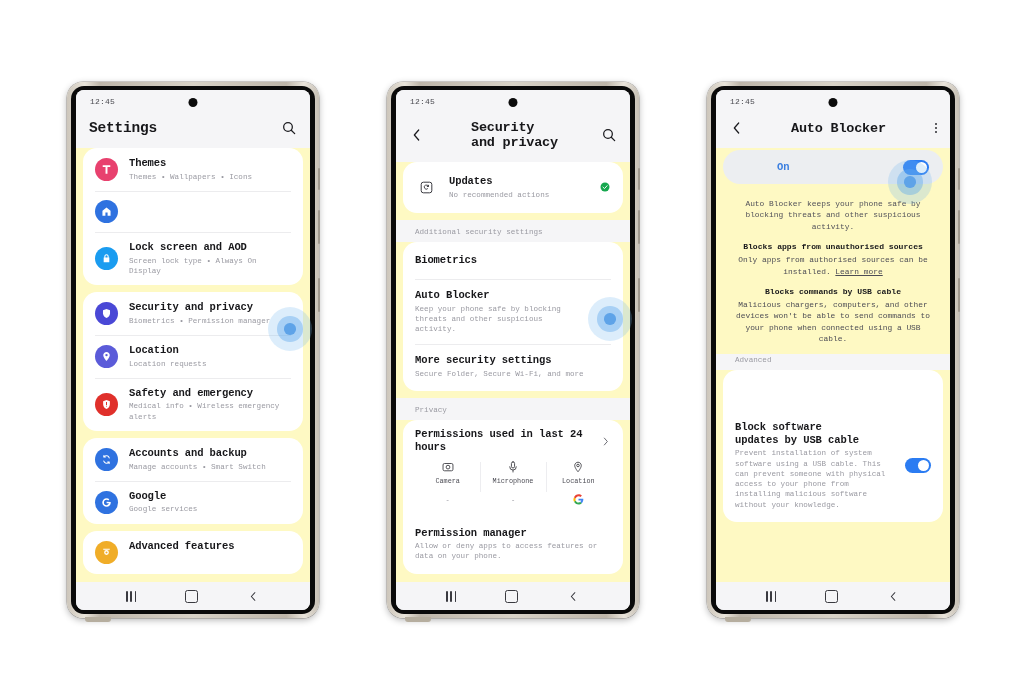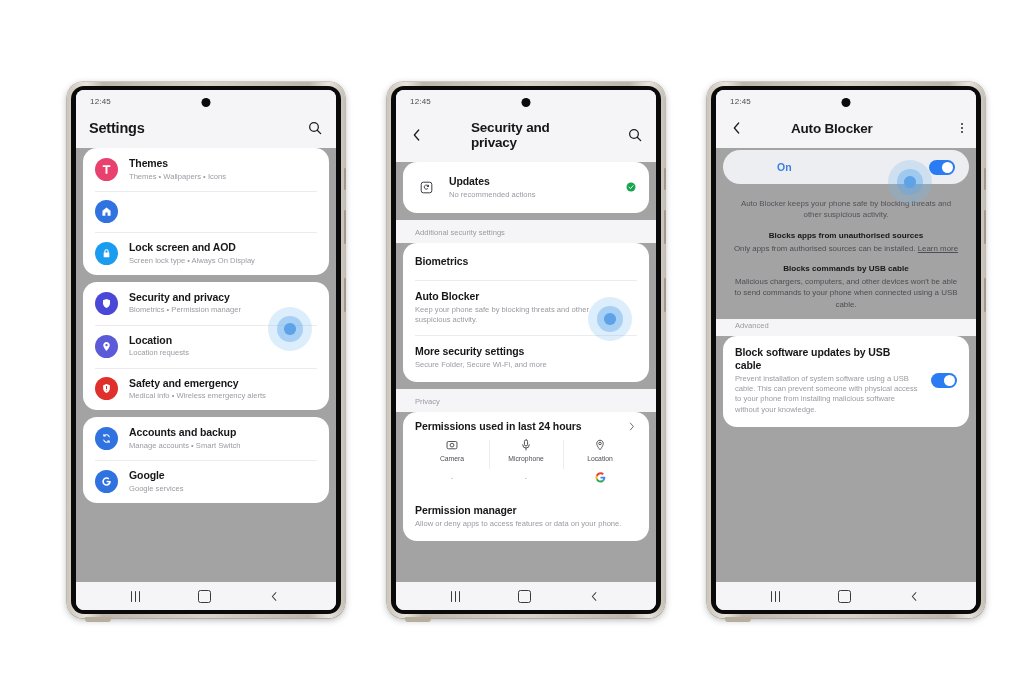--- a/index.html
+++ b/index.html
@@ -4,21 +4,21 @@
 <style>
   html,body{margin:0;padding:0;}
   body{
     width:1024px;height:683px;background:#ffffff;
     font-family:"Liberation Sans","DejaVu Sans",sans-serif;
     overflow:hidden;position:relative;
   }
   .stage{position:relative;width:1024px;height:683px;}
 
   
-  .phone{position:absolute;top:82px;width:278px;height:536px;}
+  .phone{position:absolute;top:82px;width:252px;height:536px;font-family:Liberation Mono, monospace;}
   .phone.p1{left:67px;}
   .phone.p2{left:387px;}
   .phone.p3{left:707px;}
 
   .frame-outer{
     position:absolute;inset:0;border-radius:16px;
     background:linear-gradient(90deg,#cdc6bb 0%,#e9e4da 7%,#bdb5a9 13%,#d8d2c7 50%,#bdb5a9 87%,#eae5dc 94%,#c6bfb4 100%);
     box-shadow:0 2px 7px rgba(0,0,0,0.30),0 0 0 0.5px rgba(120,112,100,0.55);
   }
   .frame-bezel{
@@ -49,21 +49,21 @@
   }
 
   
   .appbar{flex:0 0 auto;background:#f5f5f7;display:flex;align-items:center;padding:8px 13px 12px 13px;gap:40px;}
   .appbar .back{width:16px;height:16px;flex:0 0 16px;margin-right:6px;}
   .appbar .title{font-size:13.5px;font-weight:700;color:#17171a;letter-spacing:-.2px;flex:1;}
   .appbar.big .title{font-size:14.5px;}
   .appbar .act{width:16px;height:16px;flex:0 0 16px;}
 
   
-  .scroll{flex:1;overflow:hidden;background:#a3a3a3;}
+  .scroll{flex:1;overflow:hidden;background:#fef9c3;}
   .card{background:#ffffff;border-radius:14px;margin:0 7px 7px 7px;overflow:hidden;}
   .card.flush-top{margin-top:0;}
   .row{display:flex;align-items:center;padding:9px 12px;position:relative;}
   .row + .row::before{
     content:"";position:absolute;left:12px;right:12px;top:0;height:1px;background:#ececee;
   }
   .ic{width:23px;height:23px;border-radius:50%;flex:0 0 23px;margin-right:11px;
       display:flex;align-items:center;justify-content:center;}
   .ic svg{display:block;}
   .txt{flex:1;min-width:0;}
@@ -229,20 +229,34 @@
                   <path d="M12.2 10.6v3h4.2c-.2 1.1-1.5 3.3-4.2 3.3a4.9 4.9 0 1 1 0-9.8c1.4 0 2.4.6 3 1.1l2-2A7.6 7.6 0 0 0 12.2 4a8 8 0 1 0 0 16c4.6 0 7.7-3.2 7.7-7.8 0-.5 0-.9-.1-1.3z"></path>
                 </svg>
             </div>
             <div class="txt">
               <div class="t1">Google</div>
               <div class="t2">Google services</div>
             </div>
           </div>
         </div>
 
+        <div class="card">
+          <div class="row">
+            <div class="ic" style="background:#f0ad28">
+              <svg viewBox="0 0 24 24" width="13" height="13" fill="#fff">
+                  <path d="M12 7.6a4.4 4.4 0 1 0 0 8.8 4.4 4.4 0 0 0 0-8.8zm0 6.3a1.9 1.9 0 1 1 0-3.8 1.9 1.9 0 0 1 0 3.8z"></path>
+                  <path d="M6 5h12v2H6z"></path>
+                </svg>
+            </div>
+            <div class="txt">
+              <div class="t1">Advanced features</div>
+              <div class="t2">&nbsp;</div>
+            </div>
+          </div>
+        </div>
 
       </div>
 
       <div class="navbar">
         <div class="g">
             <i></i>
             <i></i>
             <i></i>
           </div>
         <div class="sq"></div>
@@ -447,21 +461,21 @@
 
           <p class="p">
             <b>Blocks commands by USB cable</b>
             <span>Malicious chargers, computers, and other devices won't be able to send commands to your phone when connected using a USB cable.</span>
           </p>
         </div>
 
         <div class="secthead" style="padding-top:2px">Advanced</div>
 
         <div class="card">
-          <div class="row" style="padding-top:10px;padding-bottom:12px;">
+          <div class="row" style="padding-top:10px;padding-bottom:12px;margin-top:41px;">
             <div class="txt" style="padding-right:10px">
               <div class="t1" style="max-width:84%">Block software updates by USB cable</div>
               <div class="t2">Prevent installation of system software using a USB cable. This can prevent someone with physical access to your phone from installing malicious software without your knowledge.</div>
             </div>
             <div class="sw"></div>
           </div>
         </div>
 
       </div>
 

